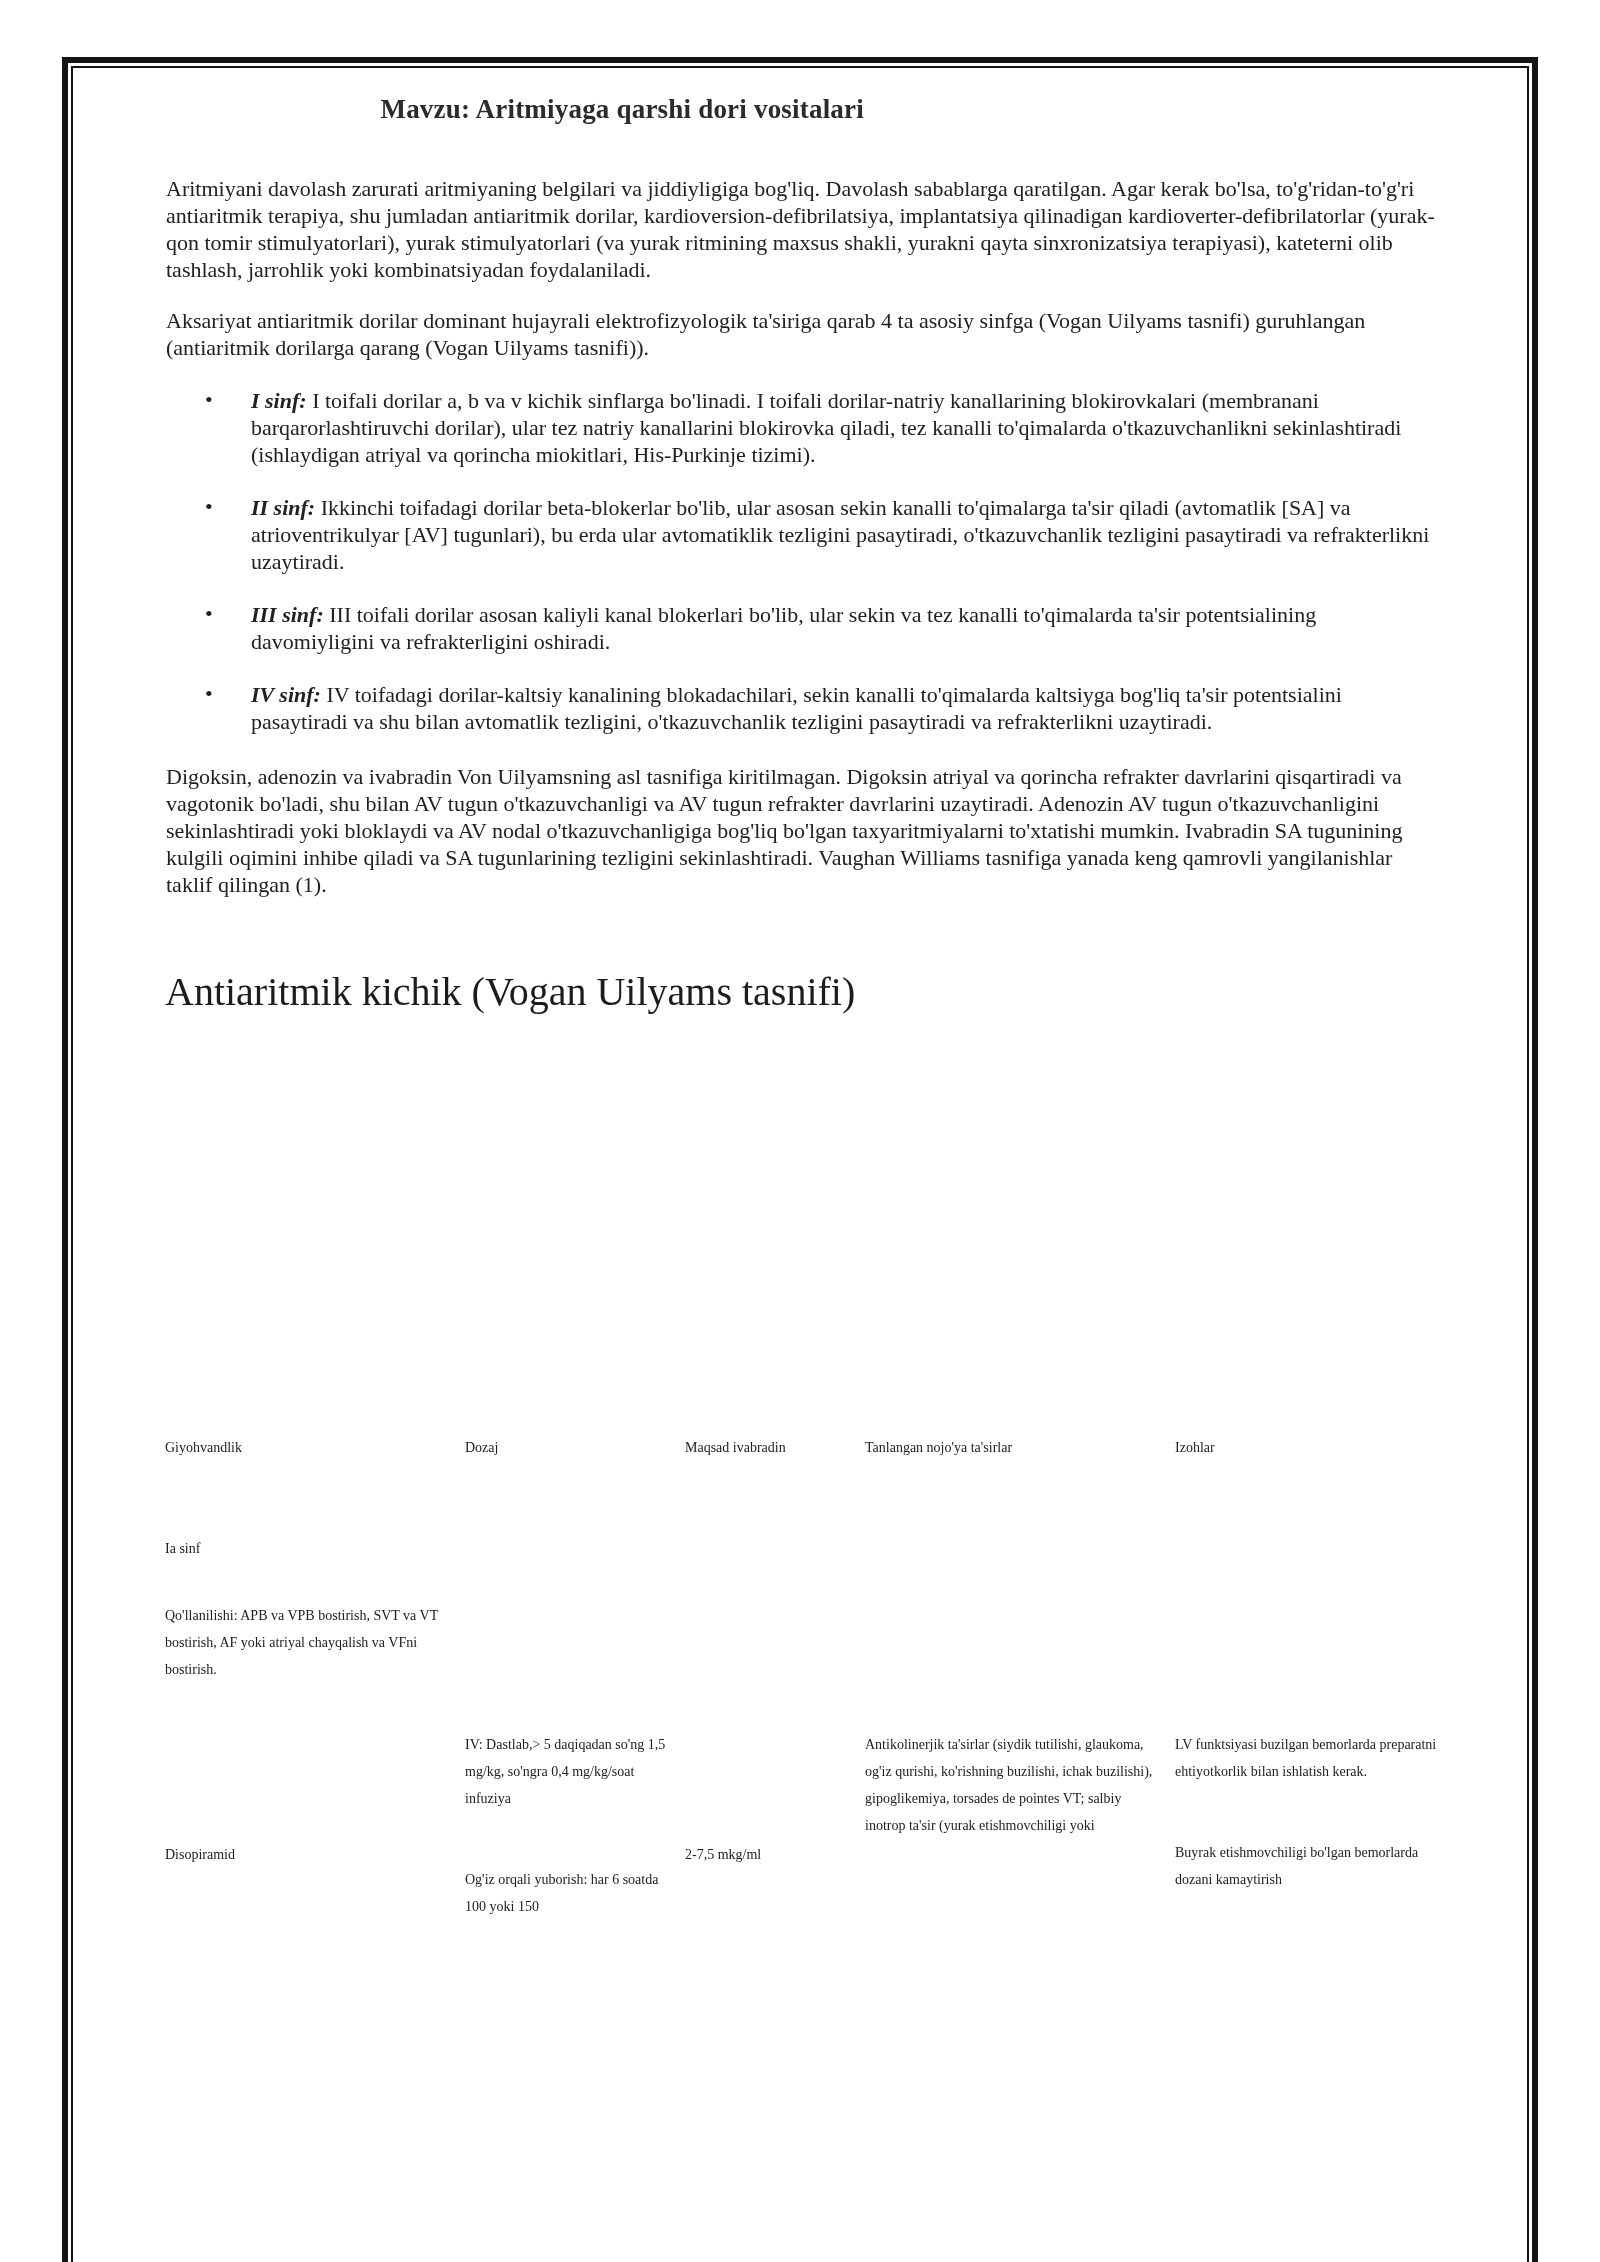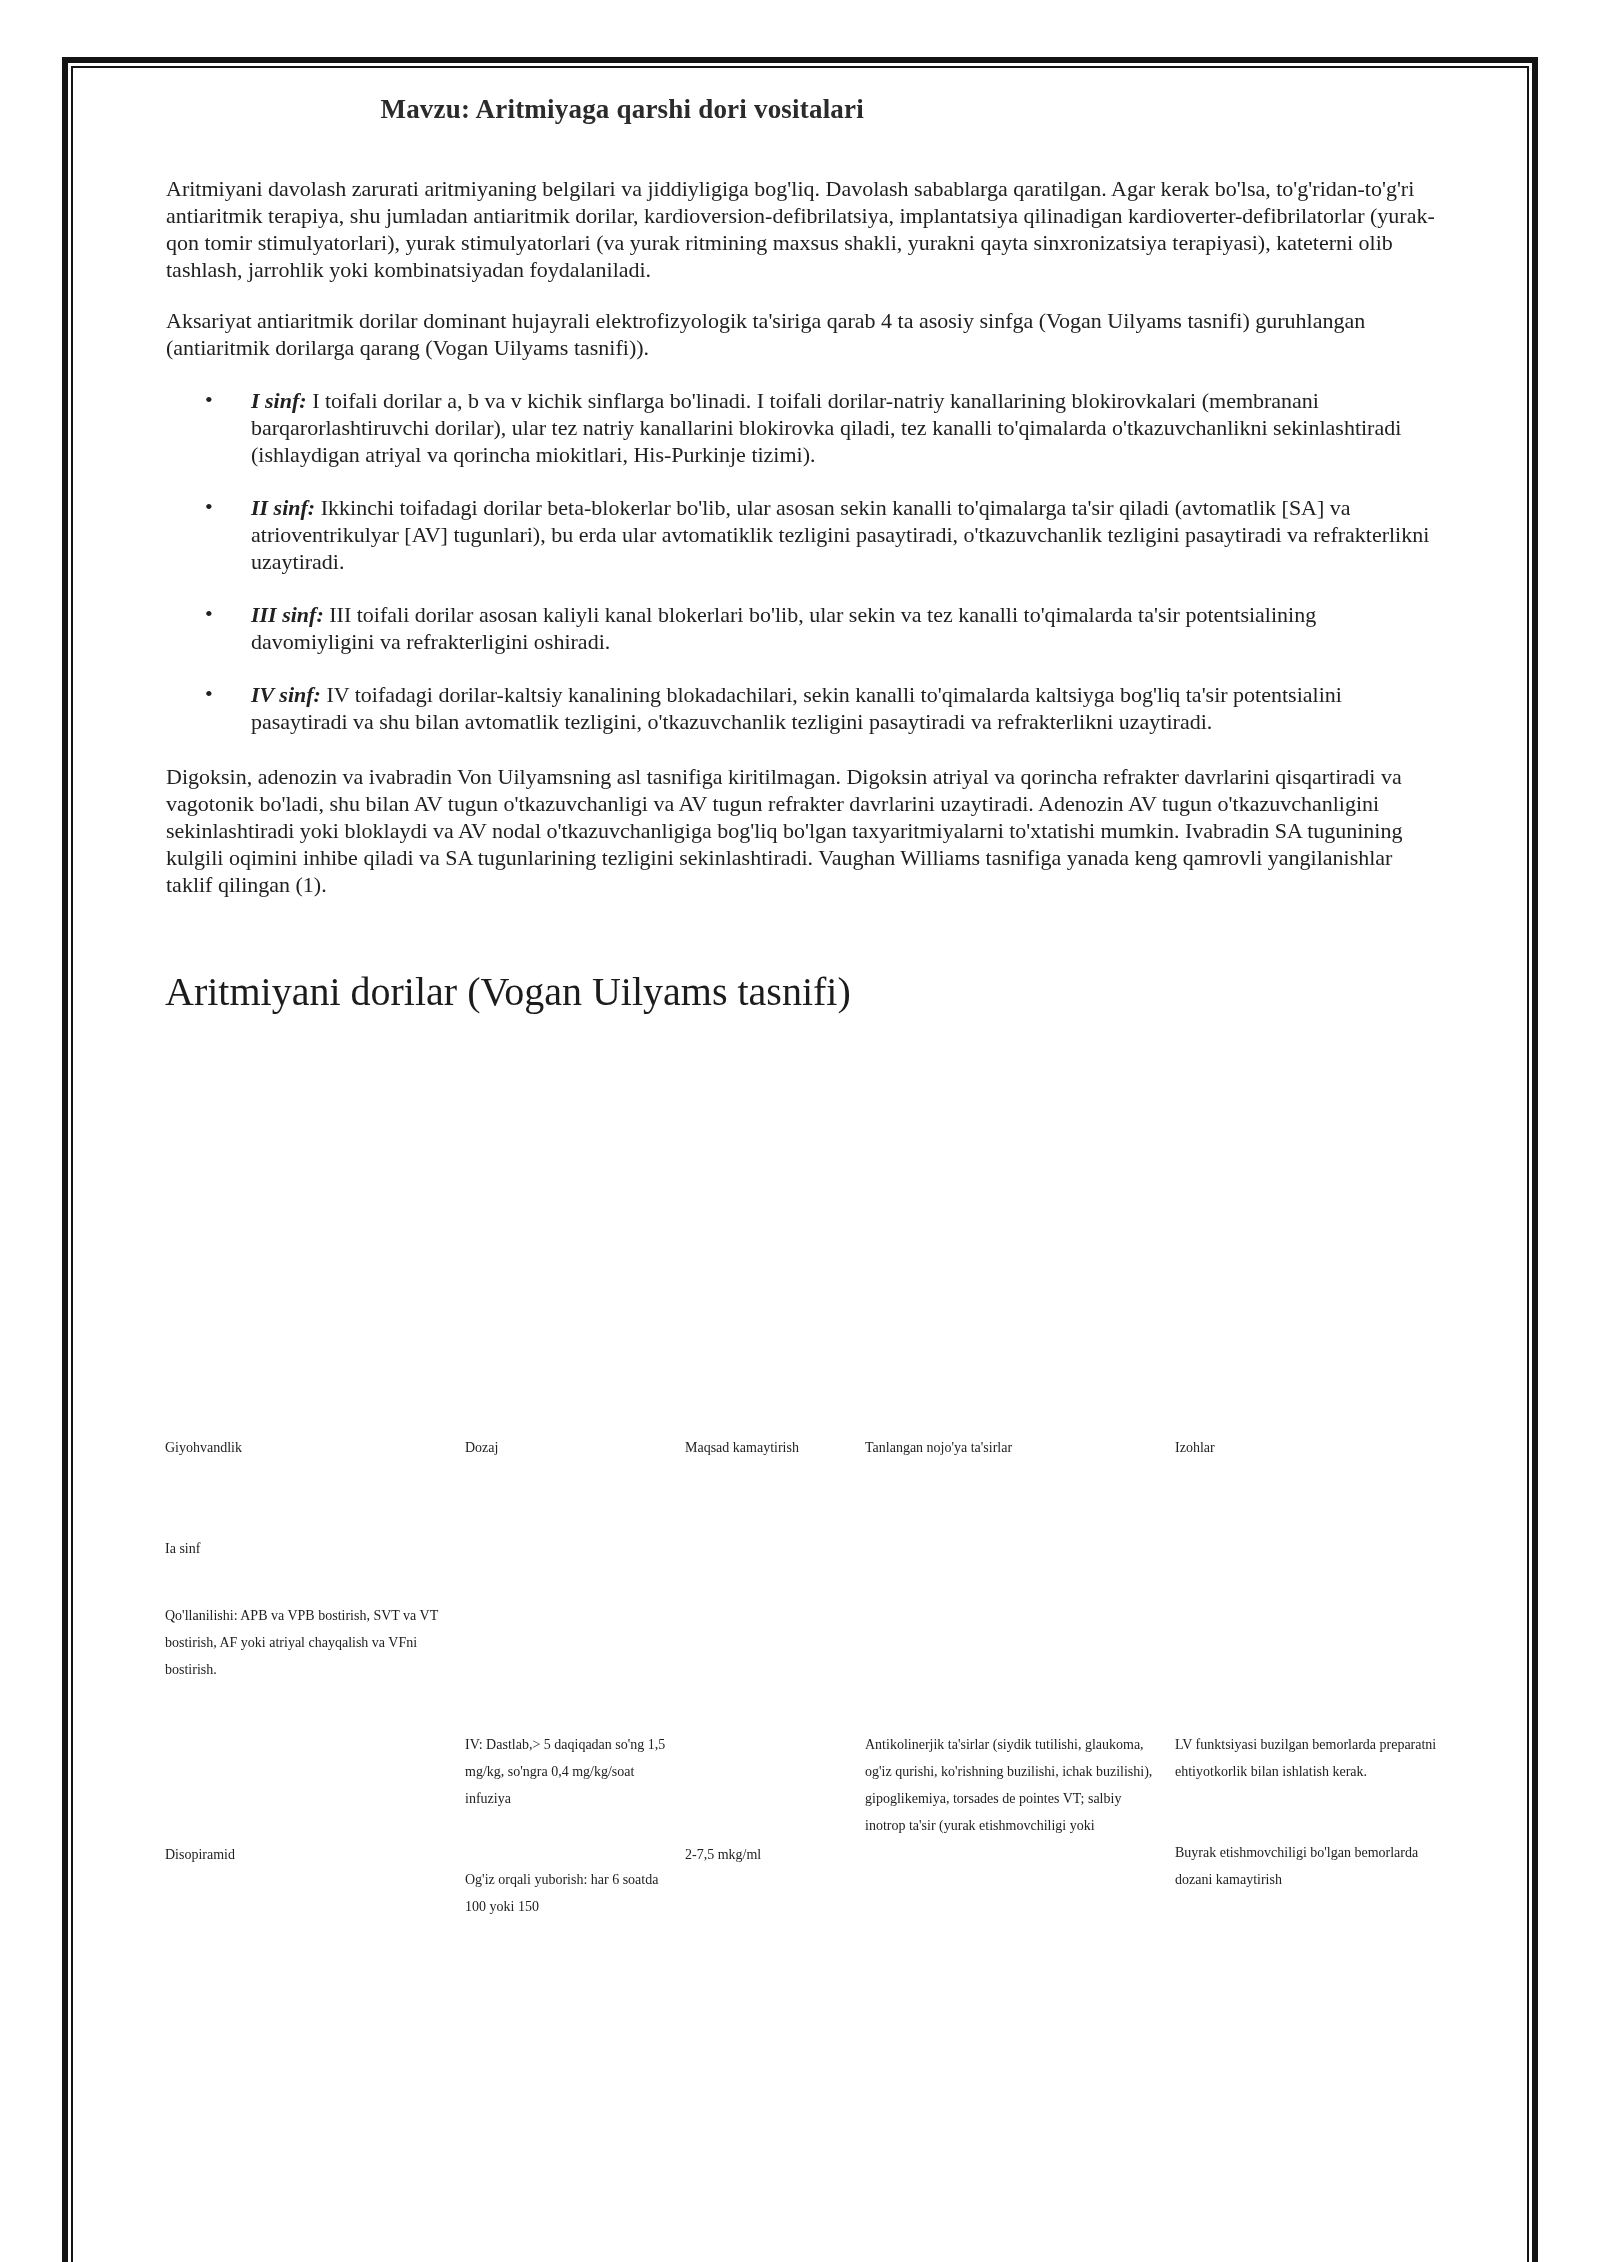--- a/index.html
+++ b/index.html
@@ -131,35 +131,35 @@
             <span>III toifali dorilar asosan kaliyli kanal blokerlari bo'lib, ular sekin va tez kanalli to'qimalarda ta'sir potentsialining davomiyligini va refrakterligini oshiradi.</span>
           </li>
           <li class="class-item">
             <span class="class-lead">IV sinf:</span>
             <span>IV toifadagi dorilar-kaltsiy kanalining blokadachilari, sekin kanalli to'qimalarda kaltsiyga bog'liq ta'sir potentsialini pasaytiradi va shu bilan avtomatlik tezligini, o'tkazuvchanlik tezligini pasaytiradi va refrakterlikni uzaytiradi.</span>
           </li>
         </ul>
 
         <p class="para notes">Digoksin, adenozin va ivabradin Von Uilyamsning asl tasnifiga kiritilmagan. Digoksin atriyal va qorincha refrakter davrlarini qisqartiradi va vagotonik bo'ladi, shu bilan AV tugun o'tkazuvchanligi va AV tugun refrakter davrlarini uzaytiradi. Adenozin AV tugun o'tkazuvchanligini sekinlashtiradi yoki bloklaydi va AV nodal o'tkazuvchanligiga bog'liq bo'lgan taxyaritmiyalarni to'xtatishi mumkin. Ivabradin SA tugunining kulgili oqimini inhibe qiladi va SA tugunlarining tezligini sekinlashtiradi. Vaughan Williams tasnifiga yanada keng qamrovli yangilanishlar taklif qilingan (1).</p>
 
-        <h2 class="section-heading">Aritmiyani dorilar (Vogan Uilyams tasnifi)</h2>
+        <h2 class="section-heading">Antiaritmik kichik (Vogan Uilyams tasnifi)</h2>
 
         <table class="drug-table">
           <colgroup>
             <col class="c1">
               <col class="c2">
               <col class="c3">
               <col class="c4">
               <col class="c5">
           </colgroup>
           <thead>
             <tr>
               <th>Giyohvandlik</th>
               <th>Dozaj</th>
-              <th>Maqsad kamaytirish</th>
+              <th>Maqsad ivabradin</th>
               <th>Tanlangan nojo'ya ta'sirlar</th>
               <th>Izohlar</th>
             </tr>
           </thead>
           <tbody>
             <tr class="row-class">
               <td>Ia sinf</td>
               <td></td>
               <td></td>
               <td></td>

